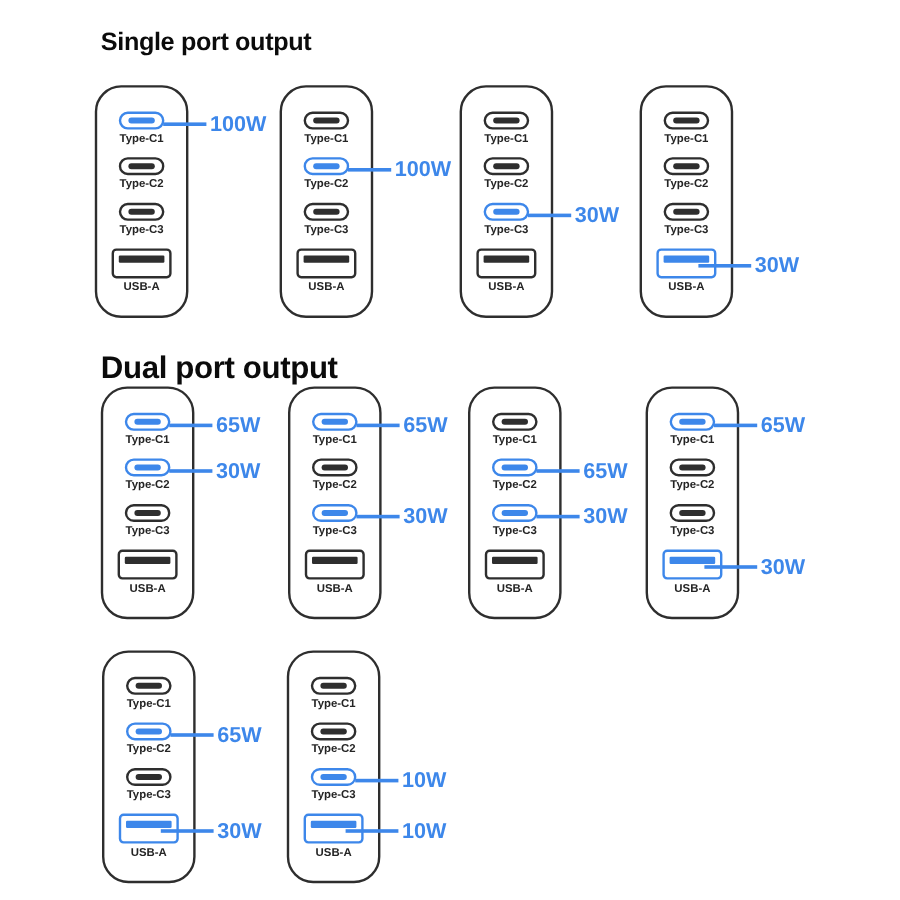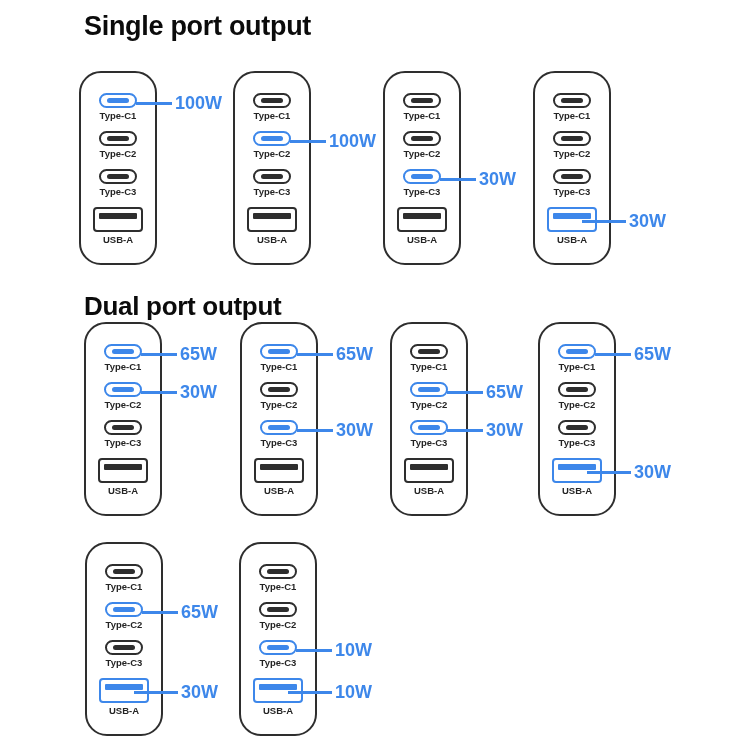--- a/index.html
+++ b/index.html
@@ -1,20 +1,20 @@
 <!DOCTYPE html>
 <html><head>
 <meta charset="utf-8">
 <style>
   html,body{margin:0;padding:0;background:#ffffff;}
   body{width:750px;height:750px;font-family:"Liberation Sans",sans-serif;}
   .stage{position:relative;width:750px;height:750px;background:#fff;overflow:hidden;}
 
   .title{position:absolute;font-weight:700;color:#0b0b0b;letter-spacing:-0.3px;line-height:1.1;}
-  .t1{left:84px;top:12px;font-size:27px;}
+  .t1{left:84px;top:24px;font-size:21px;}
   .t2{left:84px;top:279px;font-size:26px;margin-top:13px;}
 
   .card{position:absolute;width:78px;height:194px;box-sizing:border-box;
         border:2.5px solid #2e2e2e;border-radius:22px;background:#fff;
         display:flex;flex-direction:column;align-items:center;padding-top:20px;}
 
   .pgroup{display:flex;flex-direction:column;align-items:center;margin-bottom:10px;}
   .pill{width:38px;height:15px;box-sizing:border-box;border:2.5px solid #2e2e2e;
         border-radius:8px;background:#fff;display:flex;align-items:center;justify-content:center;}
   .dash{display:block;width:22px;height:4.5px;border-radius:3px;background:#2e2e2e;}

